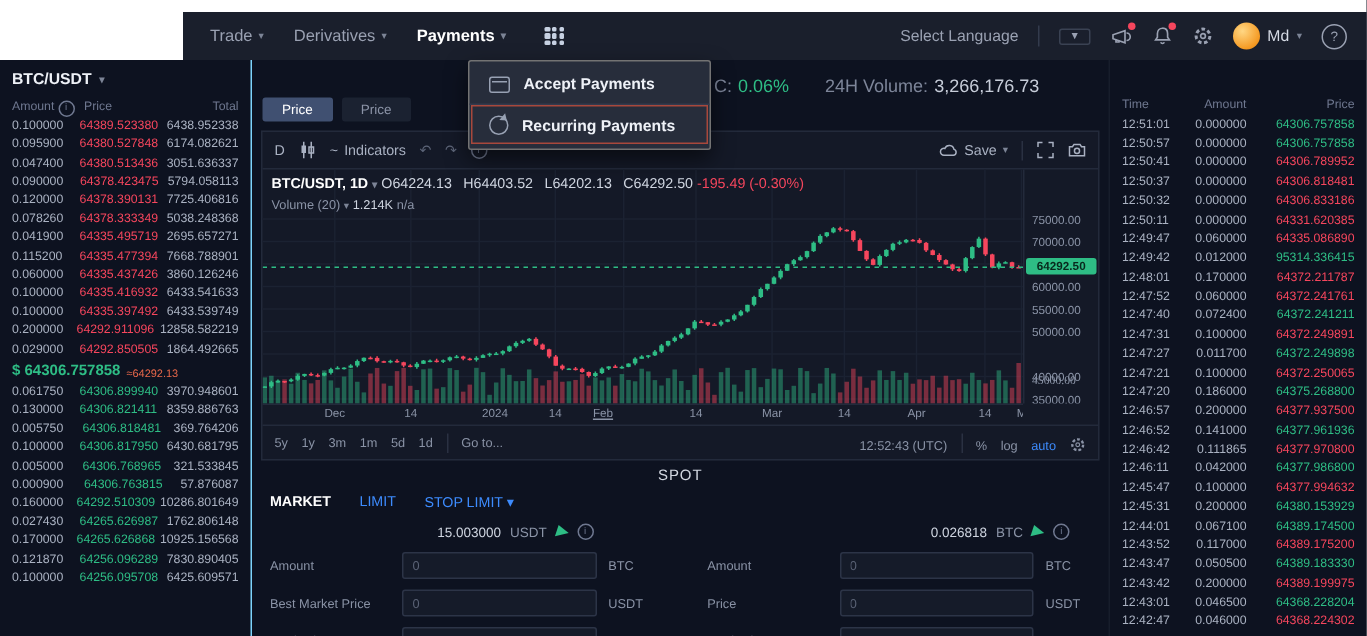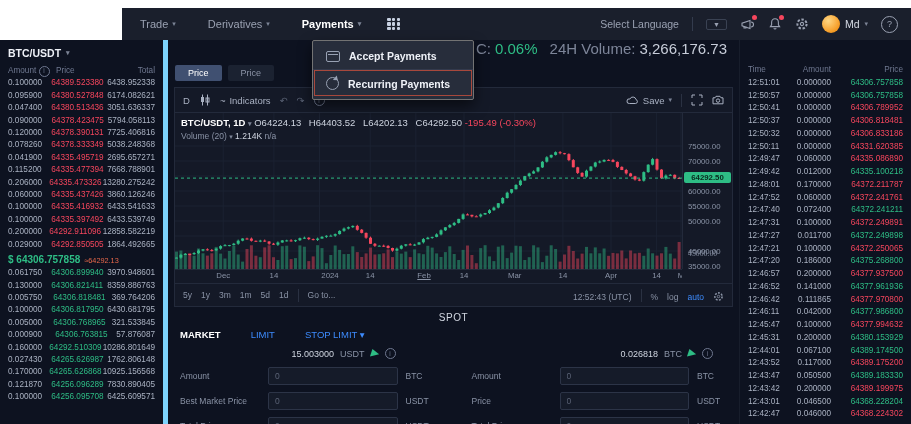--- a/index.html
+++ b/index.html
@@ -28,34 +28,34 @@
   .dd-item+.dd-item{border-top:1px solid #333a4d}
   .dd-item.hl{outline:1px solid #a8483c;outline-offset:-2px}
   .dd-ico{flex:none;display:inline-block}
   .ico-card{width:12px;height:9px;border:1.2px solid #98a1b3;border-radius:2px;position:relative}
   .ico-card:after{content:"";position:absolute;left:1px;right:1px;top:2px;height:1.2px;background:#98a1b3}
   .ico-rec{width:11px;height:11px;border:1.2px solid #98a1b3;border-radius:50%;position:relative}
   .ico-rec:after{content:"";position:absolute;right:-3px;top:-1px;border:3px solid transparent;border-left:4px solid #98a1b3;transform:rotate(40deg)}
   
   .app{display:flex;height:384px}
   
-  .ob{width:168px;flex:none;box-sizing:border-box;padding:3px 8px 0;border-right:5px solid #7dd3fc;overflow:hidden}
+  .ob{width:168px;flex:none;box-sizing:border-box;padding:3px 8px 0;border-right:1px solid #7dd3fc;overflow:hidden}
   .ob-pair{display:flex;align-items:center;gap:5px;color:#eef1f7;font-size:10.5px;font-weight:bold;padding:4px 0 6px;cursor:pointer}
   .ob-head,.ob-row{display:flex;font-size:8.2px;line-height:12.4px;cursor:default}
   .ob-row{cursor:pointer}
   .ob-head{color:#6f7890;align-items:center}
   .c1{width:48px}.c2{width:62px}.c3{flex:1;text-align:right}
   .dim{color:#aab2c2}
   .ask{color:#f6465d}.bid{color:#2ebd85}
   .ob-mid{display:flex;align-items:flex-end;gap:4px;padding:3px 0 2px;font-size:10px;font-weight:bold;color:#2ebd85;white-space:nowrap}
   .ob-mid .sec{font-size:7.3px;color:#e8684a;font-weight:normal}
   .info-i{width:9px;height:9px;border-radius:50%;border:1px solid #6f7890;color:#6f7890;font-size:6.5px;display:inline-flex;align-items:center;justify-content:center;flex:none}
   
   .center{flex:1;min-width:0;display:flex;flex-direction:column}
-  .ticker{height:24px;flex:none;display:flex;align-items:flex-start;gap:12px;font-size:15px;color:#7d8599;padding-left:308px;white-space:nowrap;overflow:hidden}
+  .ticker{height:24px;flex:none;display:flex;align-items:flex-end;gap:24px;font-size:12px;color:#7d8599;padding-left:308px;white-space:nowrap;overflow:hidden}
   .ticker b{font-weight:normal;color:#c7cdd9;margin-left:4px}
   .ticker .up{color:#2ebd85}
   .pd-tabs{display:flex;gap:6px;padding:1px 7px 6px;flex:none}
   .pd-tab{font-size:9px;padding:3px 13px;border-radius:2px;color:#8b93a6;background:#1b2231;cursor:pointer}
   .pd-tab.active{background:#405071;color:#fff}
   .chartbox{height:220px;flex:none;margin:0 6px;background:#141927;border:1px solid #232a3b;box-sizing:border-box;display:flex;flex-direction:column}
   .ct-toolbar{height:24px;flex:none;display:flex;align-items:center;gap:9px;padding:0 8px;border-bottom:1px solid #232a3b;color:#a9b1c2;font-size:9.5px}
   .tb-btn{cursor:pointer;display:flex;align-items:center;gap:4px}
   .tb-sep{width:1px;height:13px;background:#2a3142}
   .tb-right{margin-left:auto;display:flex;align-items:center;gap:9px}
@@ -73,21 +73,21 @@
   .ptag{position:absolute;left:1px;right:2px;background:#2ebd85;color:#08291d;font-size:7.8px;font-weight:bold;text-align:center;border-radius:2px;padding:1px 0;z-index:4}
   .taxis{height:13px;flex:none;position:relative;border-top:1px solid #232a3b;margin-right:50px;overflow:hidden}
   .taxis span{position:absolute;top:1px;font-size:7.8px;color:#8a93a6;transform:translateX(-50%)}
   .ct-bottom{height:22px;flex:none;display:flex;align-items:center;gap:9px;padding:0 8px;border-top:1px solid #232a3b;font-size:8.5px;color:#8a93a6}
   .rng{cursor:pointer}
   .cb-right{margin-left:auto;display:flex;align-items:flex-end;gap:9px}
   .auto{color:#3d8bfd;cursor:pointer}
   
   .spot-title{height:20px;flex:none;display:flex;align-items:center;justify-content:center;color:#d2d7e1;font-size:10px;letter-spacing:.6px}
   .form{flex:1;min-height:0;overflow:hidden;padding:0 12px}
-  .form-tabs{display:flex;gap:30px;font-size:9.5px;padding:2px 0 8px}
+  .form-tabs{display:flex;gap:19px;font-size:9.5px;padding:2px 0 8px}
   .ftab{color:#3d8bfd;cursor:pointer}
   .ftab.active{color:#fff;font-weight:bold}
   .bal-row{display:flex;padding:0 0 8px}
   .bal{width:50%;box-sizing:border-box;display:flex;justify-content:flex-end;align-items:center;gap:6px;font-size:9px;color:#cfd5e0}
   .bal.left{padding-right:58px}
   .bal.right{padding-right:14px}
   .bunit{color:#8a93a6}
   .cursor-icon{width:0;height:0;border-left:8px solid #2ebd85;border-top:3px solid transparent;border-bottom:5px solid transparent;transform:rotate(18deg)}
   .form-grid{display:flex;gap:36px}
   .fcol{flex:1;display:flex;flex-direction:column;gap:7px;min-width:0}
@@ -105,21 +105,21 @@
   svg.icn{display:block}
 </style>
 </head>
 <body>
 
 <div class="page">
 
   <div class="topnav">
     <div class="logo-gap"></div>
     <div class="nav-main">
-      <div id="nav-menu" style="display:flex;gap:32px;align-items:flex-end">
+      <div id="nav-menu" style="display:flex;gap:20px;align-items:flex-end">
           <div class="nav-item">
             <span>Trade</span>
             <span class="caret">▾</span>
           </div>
           <div class="nav-item">
             <span>Derivatives</span>
             <span class="caret">▾</span>
           </div>
           <div class="nav-item active">
             <span>Payments</span>
@@ -230,25 +230,20 @@
           </div>
           <div class="ob-row">
             <span class="c1 dim">0.041900</span>
             <span class="c2 ask">64335.495719</span>
             <span class="c3 dim">2695.657271</span>
           </div>
           <div class="ob-row">
             <span class="c1 dim">0.115200</span>
             <span class="c2 ask">64335.477394</span>
             <span class="c3 dim">7668.788901</span>
-          </div>
-          <div class="ob-row">
-            <span class="c1 dim">0.206000</span>
-            <span class="c2 ask">64335.473326</span>
-            <span class="c3 dim">13280.275242</span>
           </div>
           <div class="ob-row">
             <span class="c1 dim">0.060000</span>
             <span class="c2 ask">64335.437426</span>
             <span class="c3 dim">3860.126246</span>
           </div>
           <div class="ob-row">
             <span class="c1 dim">0.100000</span>
             <span class="c2 ask">64335.416932</span>
             <span class="c3 dim">6433.541633</span>
@@ -778,21 +773,21 @@
               <div class="pl" style="top: 149px;">35000.00</div>
               <div class="ptag" id="ptag" style="top: 59.1px;">64292.50</div>
             </div>
         </div>
 
         <div class="taxis" id="taxis">
             <span style="left: 48.2px;">Dec</span>
             <span style="left: 98.9px;">14</span>
             <span style="left: 144.5px; padding-left: 21px;">2024</span>
             <span style="left: 195.2px;">14</span>
-            <span style="left: 249px; text-decoration: underline;">Feb</span>
+            <span style="left: 227px; text-decoration: underline;">Feb</span>
             <span style="left: 289px;">14</span>
             <span style="left: 339.7px;">Mar</span>
             <span style="left: 387.9px;">14</span>
             <span style="left: 436px;">Apr</span>
             <span style="left: 481.6px;">14</span>
             <span style="left: 506px;">M</span>
           </div>
 
         <div class="ct-bottom">
           <span id="ranges" style="display:flex;gap:9px">
@@ -920,21 +915,21 @@
             <span class="tc3 ask">64331.620385</span>
           </div>
           <div class="tr-row">
             <span class="tc1 dim">12:49:47</span>
             <span class="tc2">0.060000</span>
             <span class="tc3 ask">64335.086890</span>
           </div>
           <div class="tr-row">
             <span class="tc1 dim">12:49:42</span>
             <span class="tc2">0.012000</span>
-            <span class="tc3 bid">64335.100218</span>
+            <span class="tc3 bid">95314.336415</span>
           </div>
           <div class="tr-row">
             <span class="tc1 dim">12:48:01</span>
             <span class="tc2">0.170000</span>
             <span class="tc3 ask">64372.211787</span>
           </div>
           <div class="tr-row">
             <span class="tc1 dim">12:47:52</span>
             <span class="tc2">0.060000</span>
             <span class="tc3 ask">64372.241761</span>

